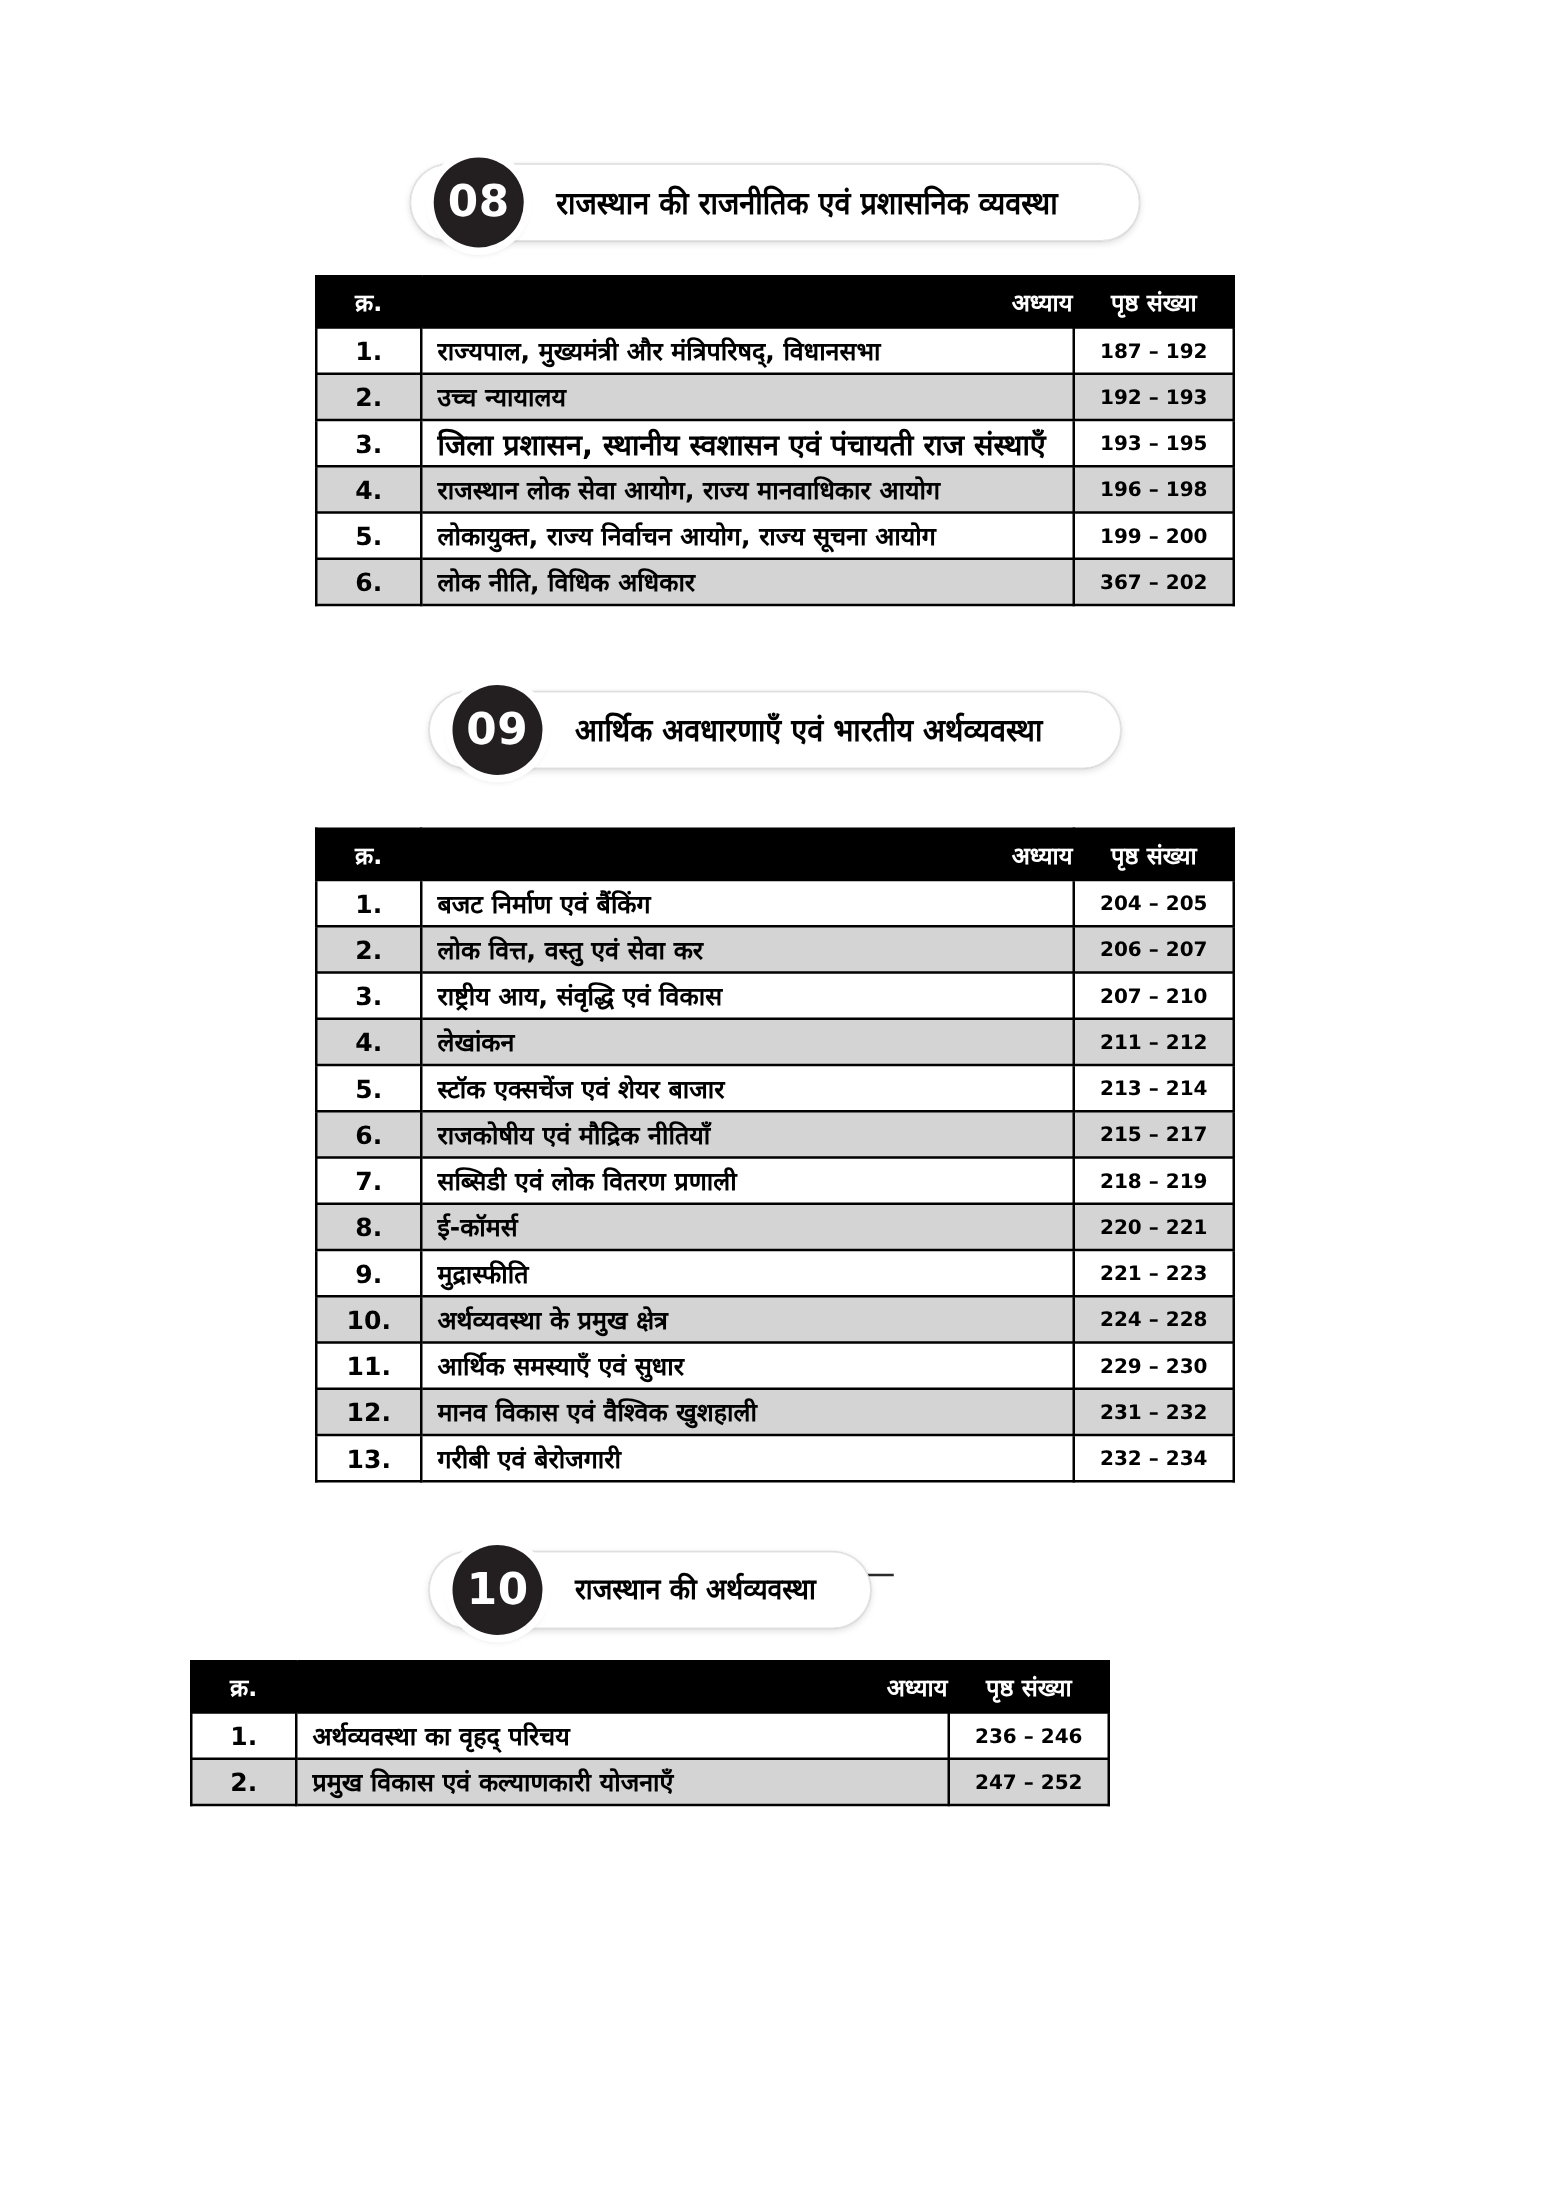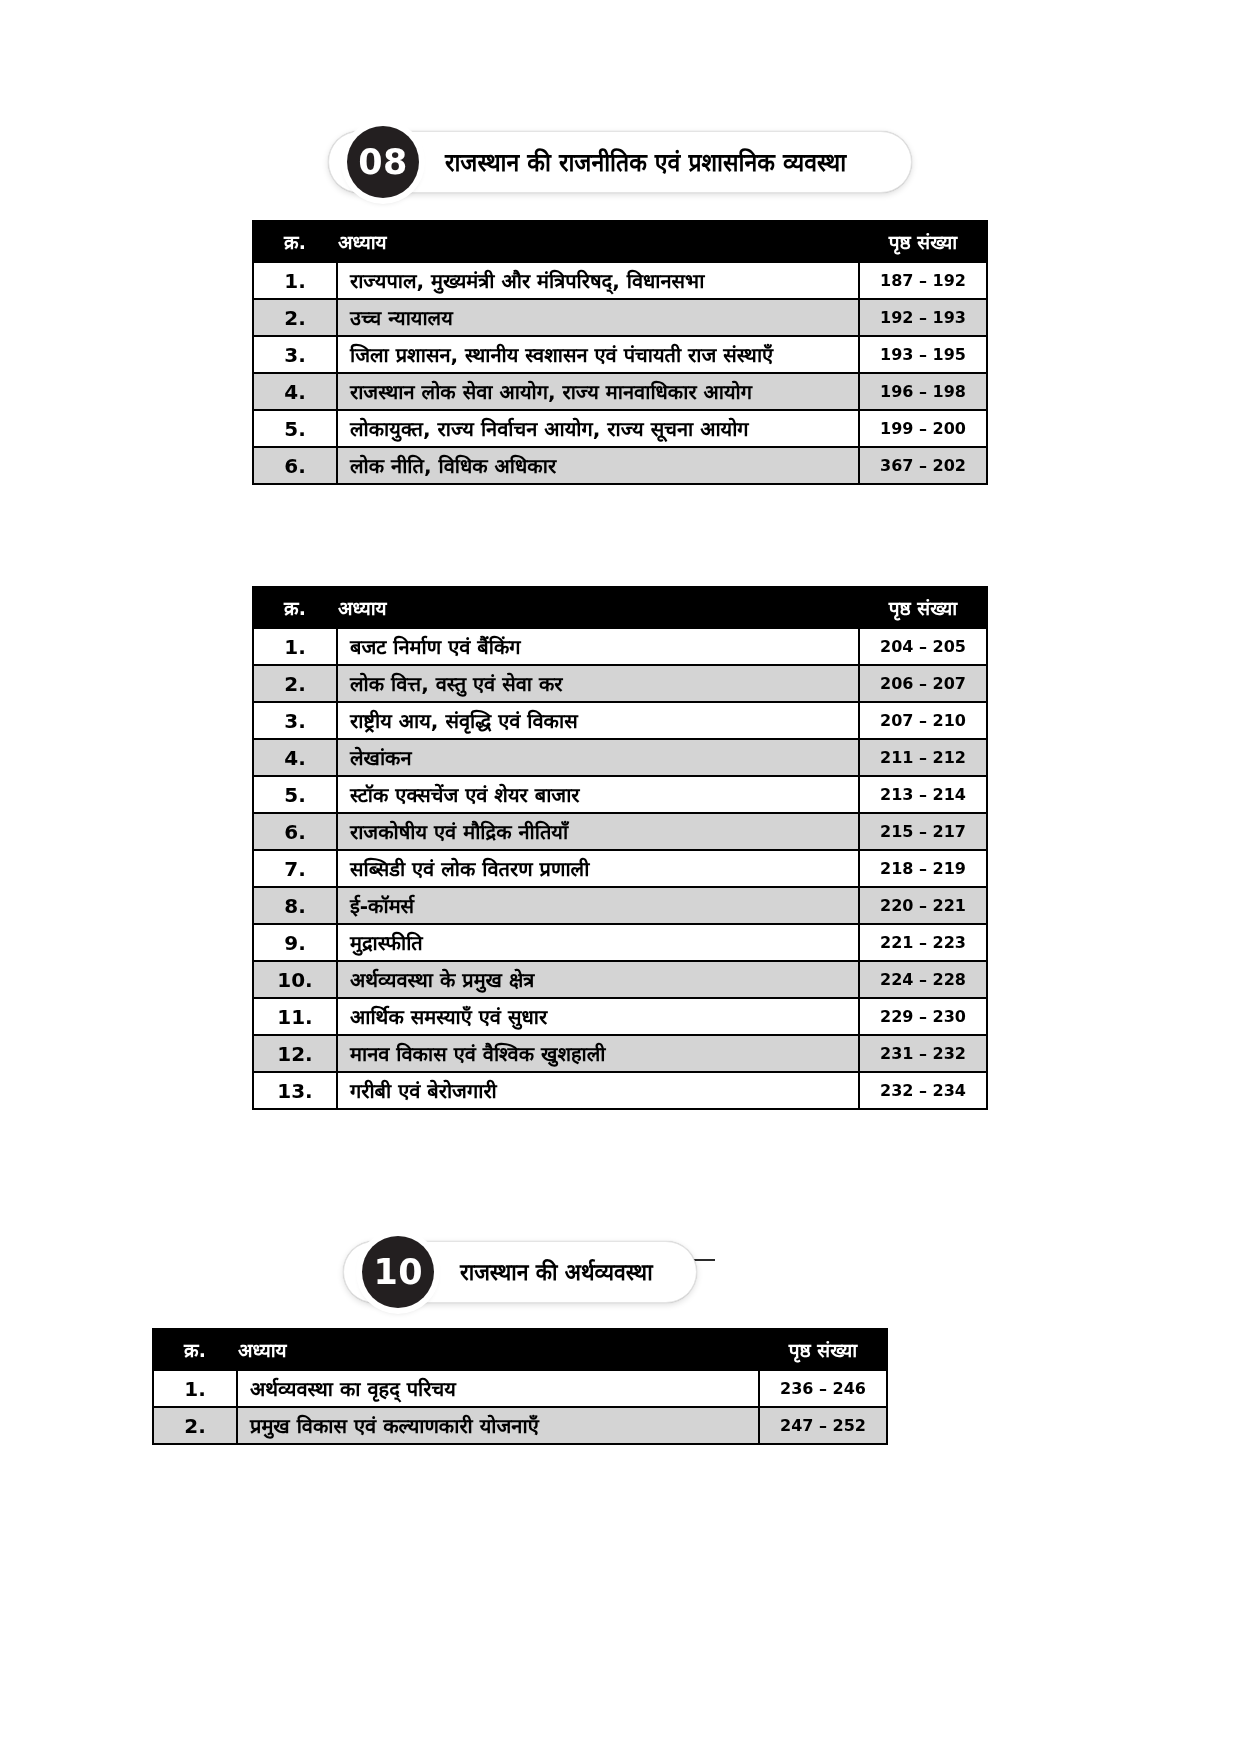--- a/index.html
+++ b/index.html
@@ -96,21 +96,21 @@
   .toc-table thead th {
     background: #000000;
     color: #ffffff;
     font-family: "DejaVu Sans", sans-serif;
     font-weight: 700;
     font-size: 19px;
     height: 41px;
     border-color: #000000;
   }
   .col-sn   { width: 84px;  text-align: center; }
-  .col-ch   { width: 522px; text-align: left; }
+  .col-ch   { width: 522px; text-align: right; }
   .col-pg   { width: 128px; }
 
   .toc-table tbody tr:nth-child(even) td { background: #d4d4d4; }
   .toc-table tbody tr:nth-child(odd)  td { background: #ffffff; }
 
   .cell-sn {
     text-align: center;
     font-family: "DejaVu Sans", sans-serif;
     font-weight: 700;
     font-size: 20px;
@@ -165,21 +165,21 @@
             <td class="cell-ch">राज्यपाल, मुख्यमंत्री और मंत्रिपरिषद्, विधानसभा</td>
             <td class="cell-pg">187 – 192</td>
           </tr>
           <tr>
             <td class="cell-sn">2.</td>
             <td class="cell-ch">उच्च न्यायालय</td>
             <td class="cell-pg">192 – 193</td>
           </tr>
           <tr>
             <td class="cell-sn">3.</td>
-            <td class="cell-ch" style="font-size:20px;">जिला प्रशासन, स्थानीय स्वशासन एवं पंचायती राज संस्थाएँ</td>
+            <td class="cell-ch" style="font-size:23px;">जिला प्रशासन, स्थानीय स्वशासन एवं पंचायती राज संस्थाएँ</td>
             <td class="cell-pg">193 – 195</td>
           </tr>
           <tr>
             <td class="cell-sn">4.</td>
             <td class="cell-ch">राजस्थान लोक सेवा आयोग, राज्य मानवाधिकार आयोग</td>
             <td class="cell-pg">196 – 198</td>
           </tr>
           <tr>
             <td class="cell-sn">5.</td>
             <td class="cell-ch">लोकायुक्त, राज्य निर्वाचन आयोग, राज्य सूचना आयोग</td>
@@ -189,20 +189,28 @@
             <td class="cell-sn">6.</td>
             <td class="cell-ch">लोक नीति, विधिक अधिकार</td>
             <td class="cell-pg">367 – 202</td>
           </tr>
         </tbody>
       </table>
     </div>
   </div>
 
   <div class="section-block" style="position:absolute; left:0; top:540px; width:1240px;">
+    <div class="banner-wrap" style="height:76px;">
+      <div class="deco deco-short" style="left:455px; top:17px; width:130px;"></div>
+      <div class="deco deco-long" style="left:523px; top:31px; width:318px;"></div>
+      <div class="banner" style="margin-top:12px;">
+        <div class="banner-num">09</div>
+        <div class="banner-title">आर्थिक अवधारणाएँ एवं भारतीय अर्थव्यवस्था</div>
+      </div>
+    </div>
 
     <div class="tbl-center" style="margin-top:46px;">
       <table class="toc-table">
         <thead>
           <tr>
             <th class="col-sn">क्र.</th>
             <th class="col-ch">अध्याय</th>
             <th class="col-pg">पृष्ठ संख्या</th>
           </tr>
         </thead>

